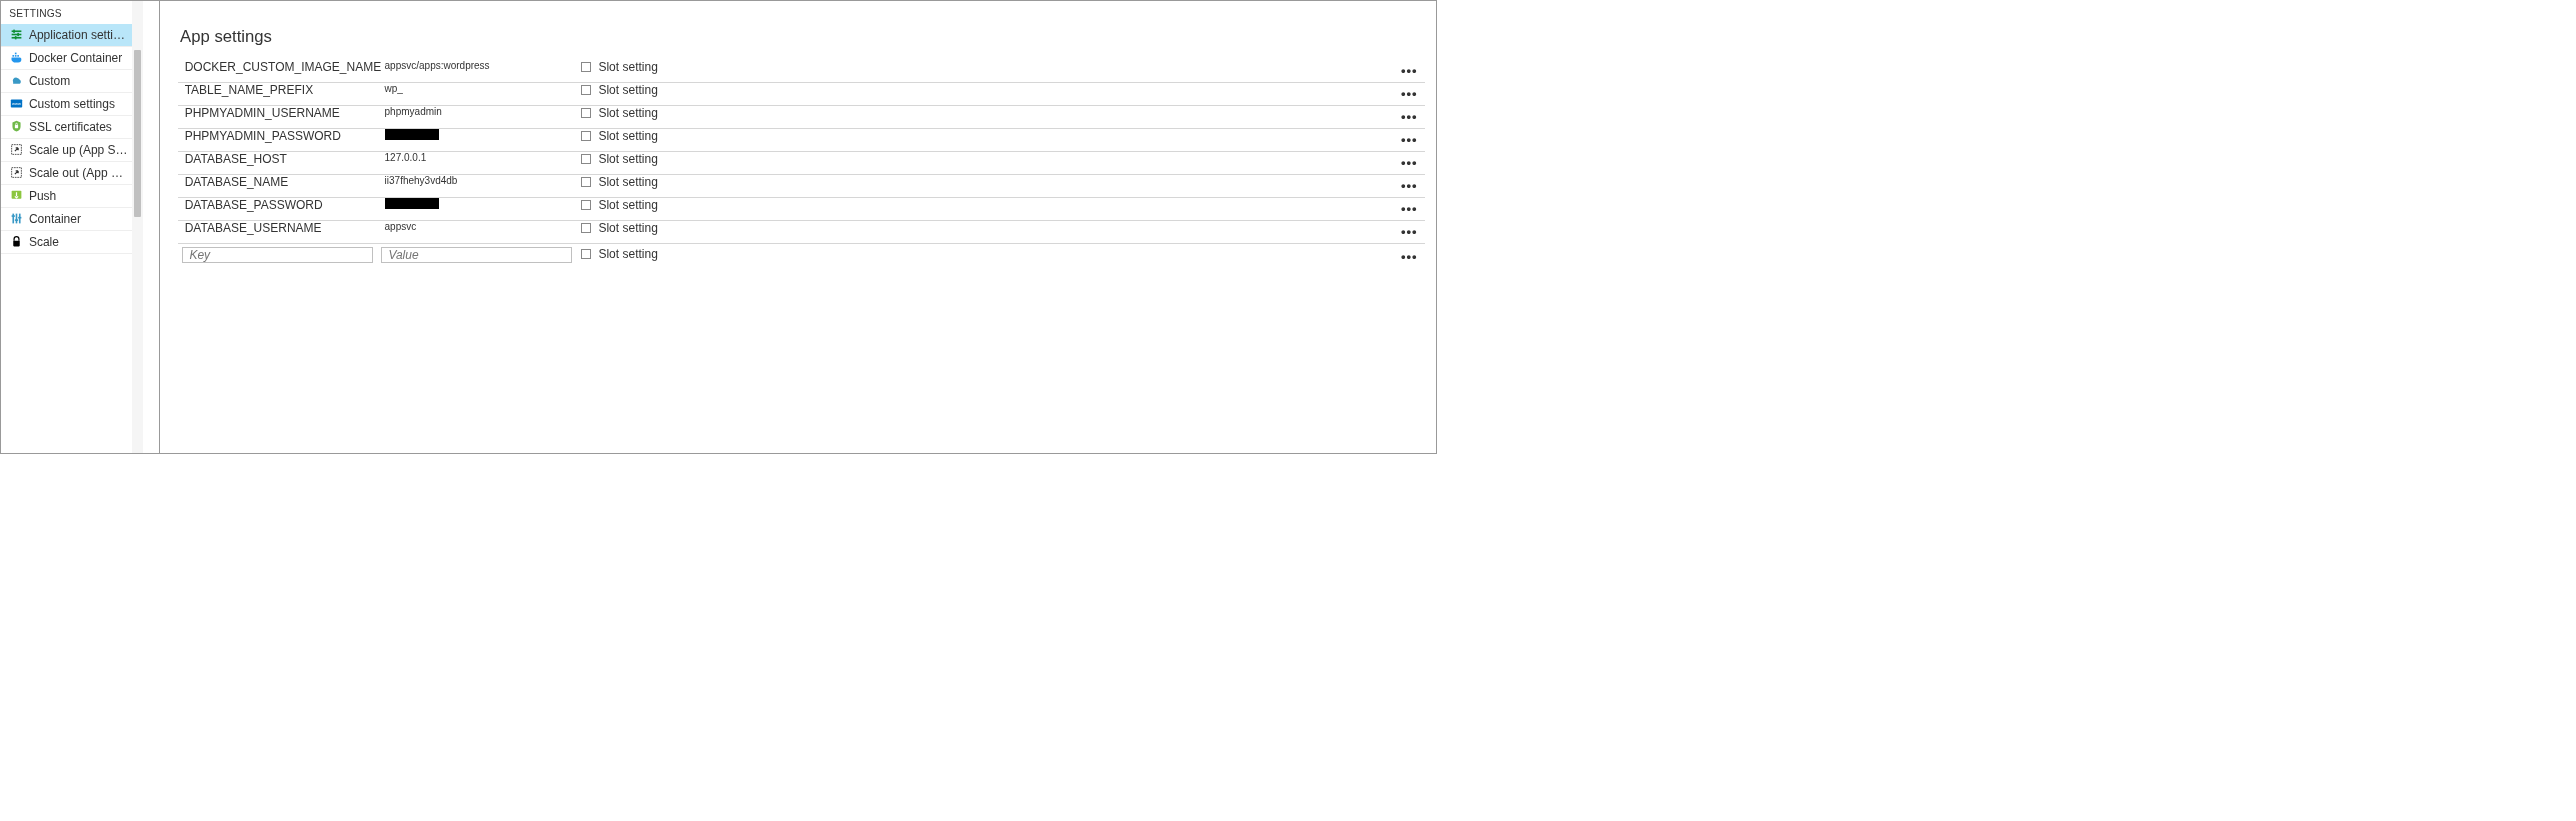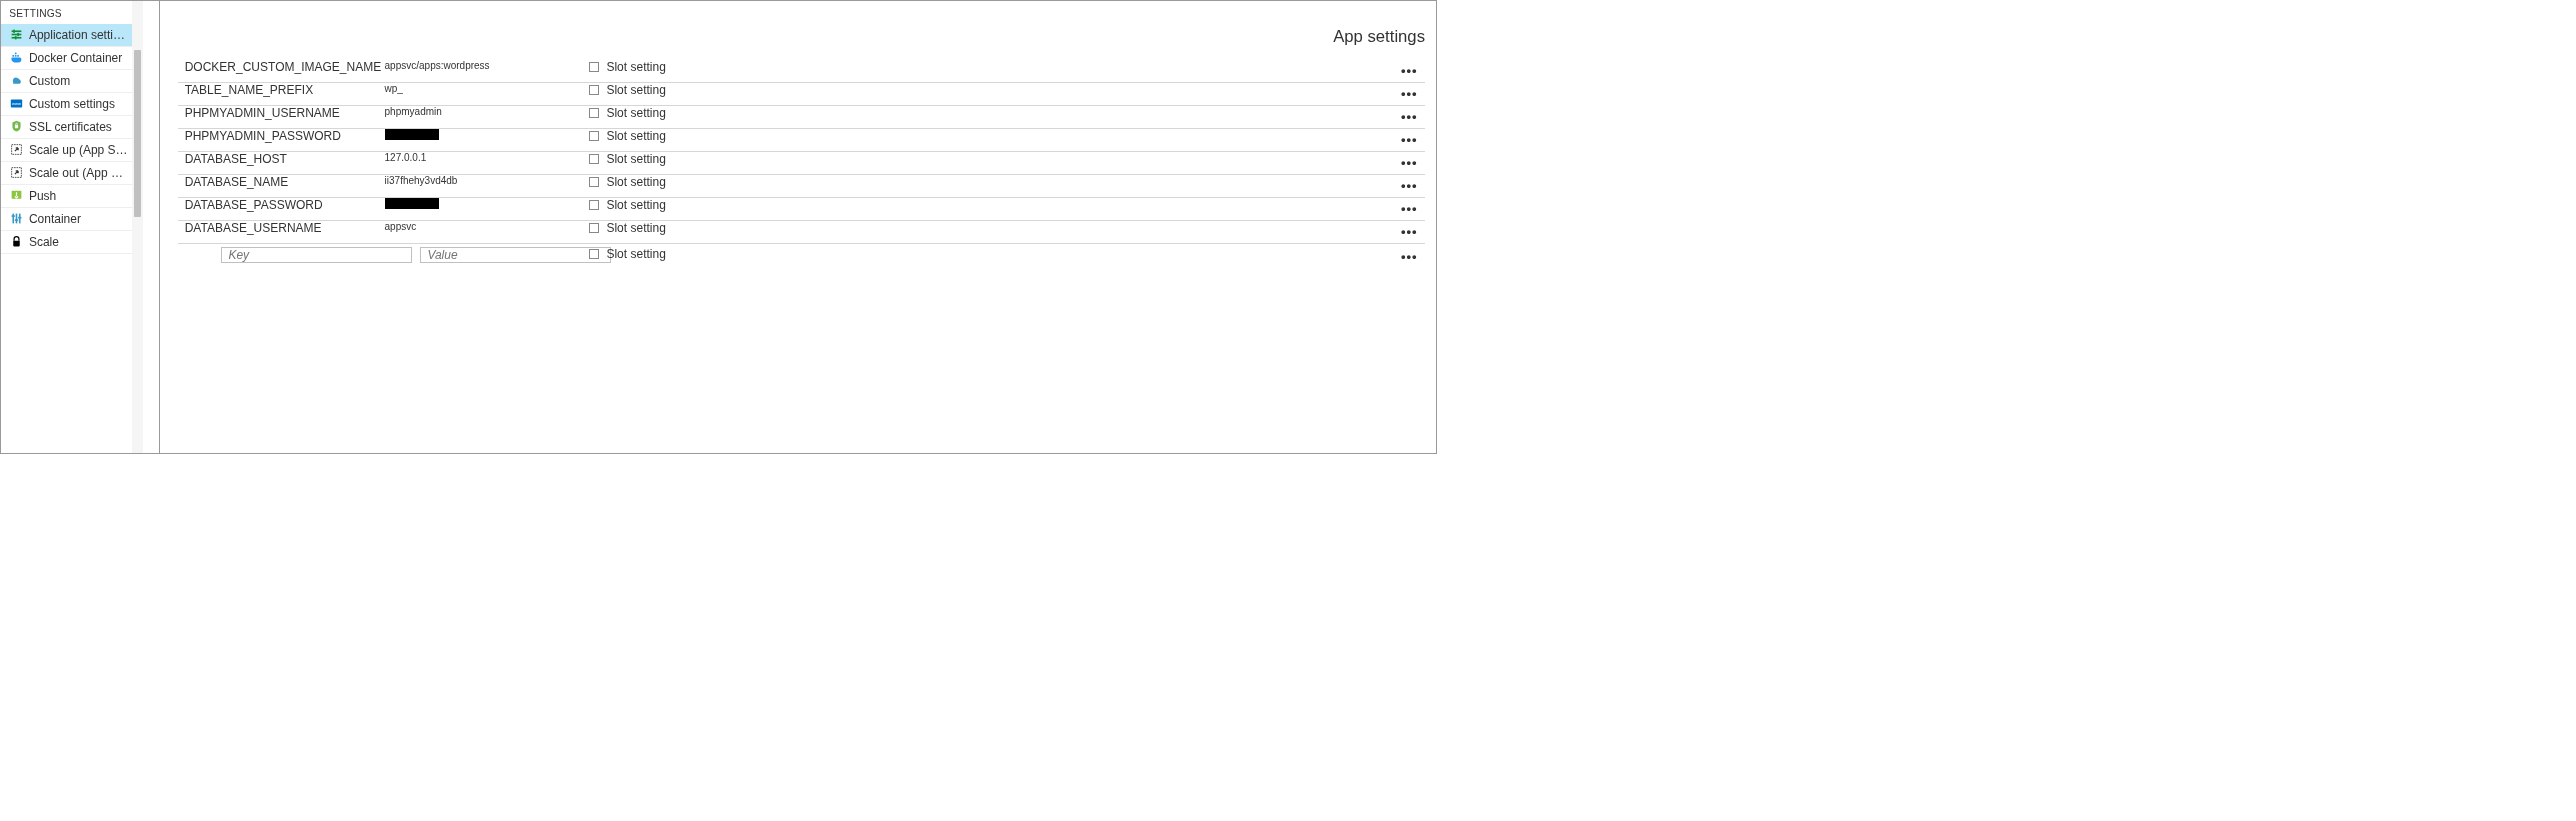--- a/index.html
+++ b/index.html
@@ -84,21 +84,20 @@
       flex: 1;
       padding: 26px 11px 0 18.5px;
       overflow: hidden;
     }
     .main-title {
       font-size: 16.7px;
       font-weight: 400;
       color: #333;
       margin-bottom: 13px;
       padding-left: 1.9px;
-      text-align: right;
     }
     .settings-row {
       display: flex;
       align-items: flex-start;
       height: 23px;
       border-bottom: 0.9px solid #d6d6d6;
       padding: 0 3.7px;
     }
     .settings-row.last {
       border-bottom: none;
@@ -114,21 +113,21 @@
     .col-value {
       width: 199px;
       font-size: 10px;
       color: #333;
       padding-left: 3.7px;
     }
     .col-slot {
       display: flex;
       align-items: center;
       width: 196px;
-      margin-left: 9px;
+      margin-left: 1px;
     }
     .col-actions {
       margin-left: auto;
       padding-right: 1.9px;
     }
     .blackout {
       background: #000;
       width: 54px;
       height: 11px;
     }
@@ -159,21 +158,20 @@
     }
     .input-field {
       width: 191px;
       height: 16.7px;
       border: 0.9px solid #c0c0c0;
       font-size: 12px;
       font-style: italic;
       color: #666;
       padding: 0 6.5px;
       font-family: inherit;
-      margin-left: 39px;
     }
   </style>
 </head>
 <body>
 
 <div class="sidebar">
   <div class="sidebar-header">SETTINGS</div>
 
   <div class="sidebar-item active">
     <span class="sidebar-icon">

